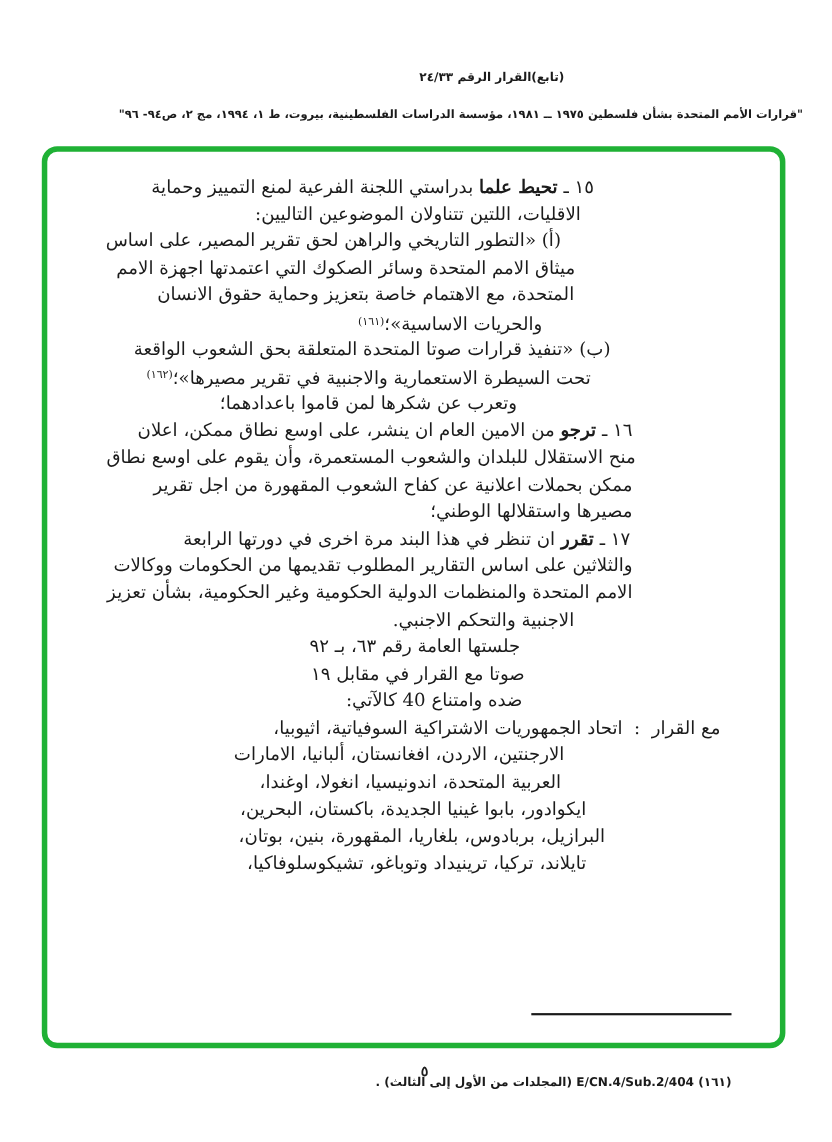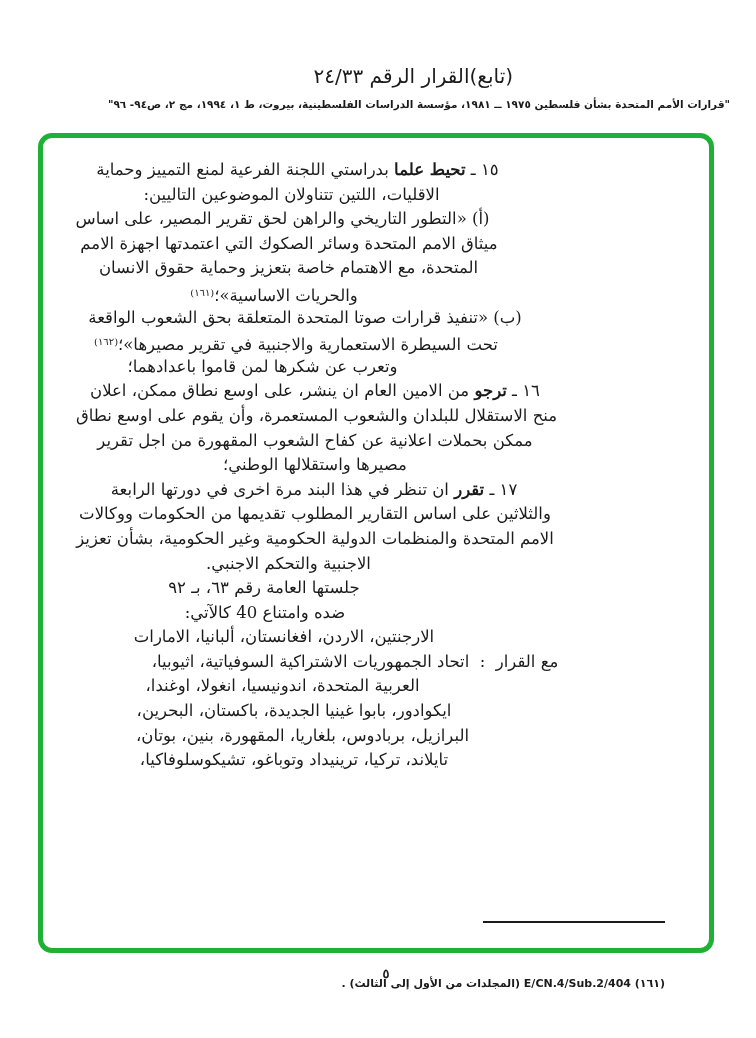--- a/index.html
+++ b/index.html
@@ -4,39 +4,39 @@
 <style>
   html,body{margin:0;padding:0;}
   body{
     width:756px;height:1038px;position:relative;overflow:hidden;
     background:#ffffff;color:#1b1b1b;
     font-family:"DejaVu Serif", serif;
   }
   .page{position:absolute;inset:0;direction:rtl;}
   .title{
     position:absolute;top:64px;right:243px;
-    font-size:20px;font-weight:normal;white-space:pre;
+    font-size:11px;font-weight:bold;white-space:pre;
     font-family:"DejaVu Sans", sans-serif;
   }
   .citation{
     position:absolute;top:98px;right:26px;
     font-size:10.5px;font-weight:bold;white-space:pre;
     font-family:"DejaVu Sans", sans-serif;
   }
   .frame{
     position:absolute;left:38px;top:133px;width:676px;height:820px;
     border:5px solid #1fb135;border-radius:14px;box-sizing:border-box;
     background:transparent;
   }
   .bodytext{
     position:absolute;top:158px;left:55px;right:101px;
     font-size:16.5px;line-height:24.6px;
   }
   .ln{
-    height:24.6px;line-height:24.6px;text-align:center;
+    height:24.6px;line-height:24.6px;text-align:right;
     white-space:pre;direction:rtl;
   }
   .b{font-weight:bold;}
   sup{font-size:10px;vertical-align:5px;white-space:pre;}
   .footnotes{
     position:absolute;top:876px;right:91px;width:340px;
     text-align:right;direction:rtl;
     font-family:"DejaVu Sans", sans-serif;
     font-size:11px;font-weight:bold;line-height:22.5px;white-space:pre;
   }
@@ -79,24 +79,25 @@
     <div class="ln" style="padding-right:77px">منح الاستقلال للبلدان والشعوب المستعمرة، وأن يقوم على اوسع نطاق</div>
     <div class="ln" style="padding-right:80px">ممكن بحملات اعلانية عن كفاح الشعوب المقهورة من اجل تقرير</div>
     <div class="ln" style="padding-right:80px">مصيرها واستقلالها الوطني؛</div>
 
     <div class="ln" style="padding-right:82px"><span>١٧ ـ </span><span class="b">تقرر</span><span> ان تنظر في هذا البند مرة اخرى في دورتها الرابعة</span></div>
     <div class="ln" style="padding-right:80px">والثلاثين على اساس التقارير المطلوب تقديمها من الحكومات ووكالات</div>
     <div class="ln" style="padding-right:80px">الامم المتحدة والمنظمات الدولية الحكومية وغير الحكومية، بشأن تعزيز</div>
     <div class="ln" style="padding-right:133px">الاجنبية والتحكم الاجنبي.</div>
 
     <div class="ln" style="padding-right:182px">جلستها العامة رقم ٦٣، بـ ٩٢</div>
+    <div class="ln" style="padding-right:178px">صوتا مع القرار في مقابل ١٩</div>
     <div class="ln" style="padding-right:180px">ضده وامتناع 40 كالآتي:</div>
 
+    <div class="ln" style="padding-right:0px"><span>مع القرار  :  </span><span>اتحاد الجمهوريات الاشتراكية السوفياتية، اثيوبيا،</span></div>
     <div class="ln" style="padding-right:142px">الارجنتين، الاردن، افغانستان، ألبانيا، الامارات</div>
-    <div class="ln" style="padding-right:0px"><span>مع القرار  :  </span><span>اتحاد الجمهوريات الاشتراكية السوفياتية، اثيوبيا،</span></div>
     <div class="ln" style="padding-right:145px">العربية المتحدة، اندونيسيا، انغولا، اوغندا،</div>
     <div class="ln" style="padding-right:122px">ايكوادور، بابوا غينيا الجديدة، باكستان، البحرين،</div>
     <div class="ln" style="padding-right:105px">البرازيل، بربادوس، بلغاريا، المقهورة، بنين، بوتان،</div>
     <div class="ln" style="padding-right:122px">تايلاند، تركيا، ترينيداد وتوباغو، تشيكوسلوفاكيا،</div>
   </div>
 
   <div class="footnotes">
     <div class="fn-rule"></div>
     <div>(١٦١) E/CN.4/Sub.2/404 (المجلدات من الأول إلى الثالث) .</div>
     

